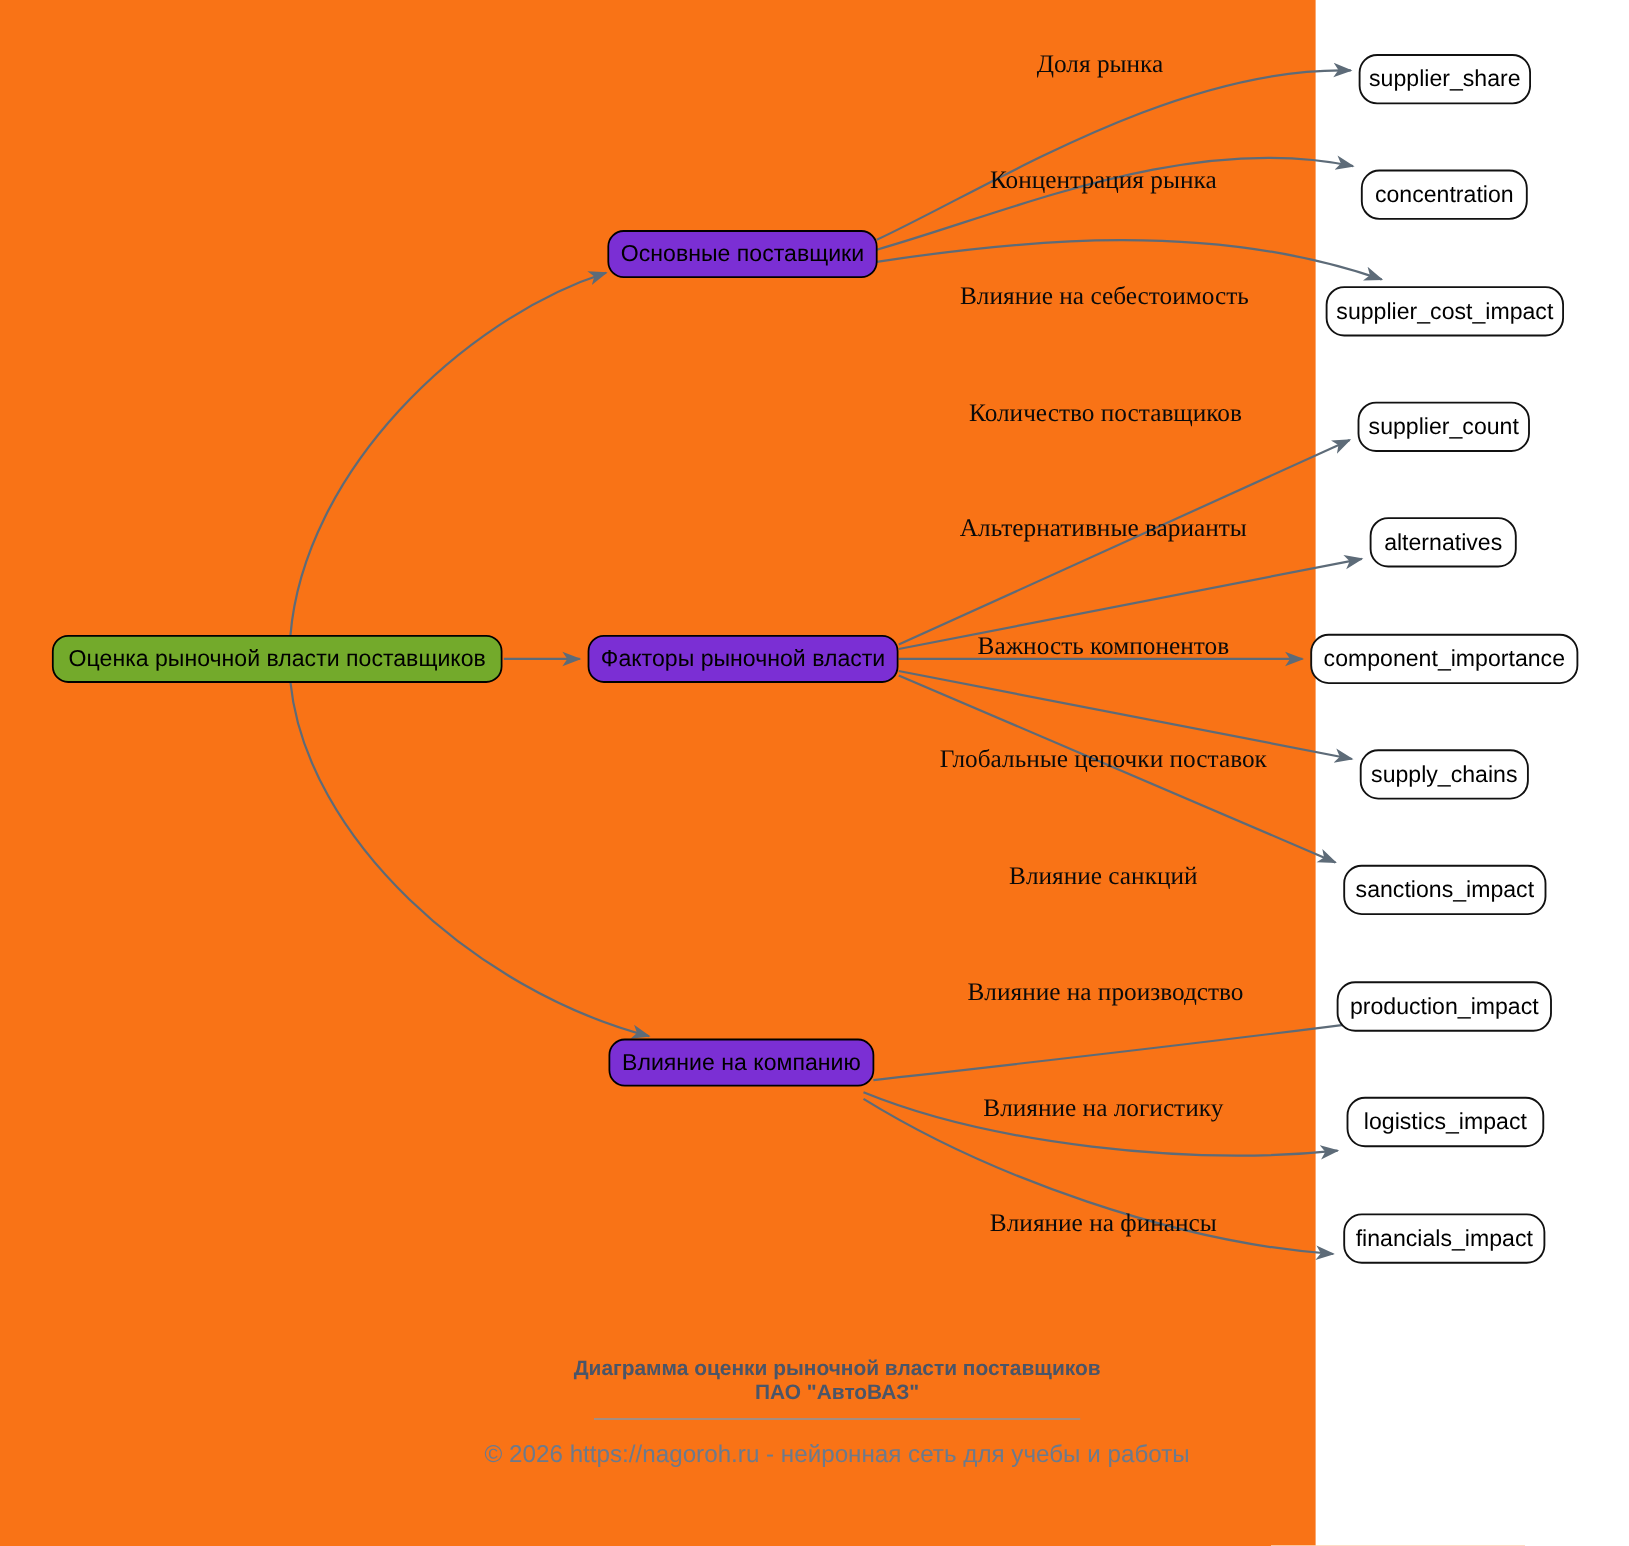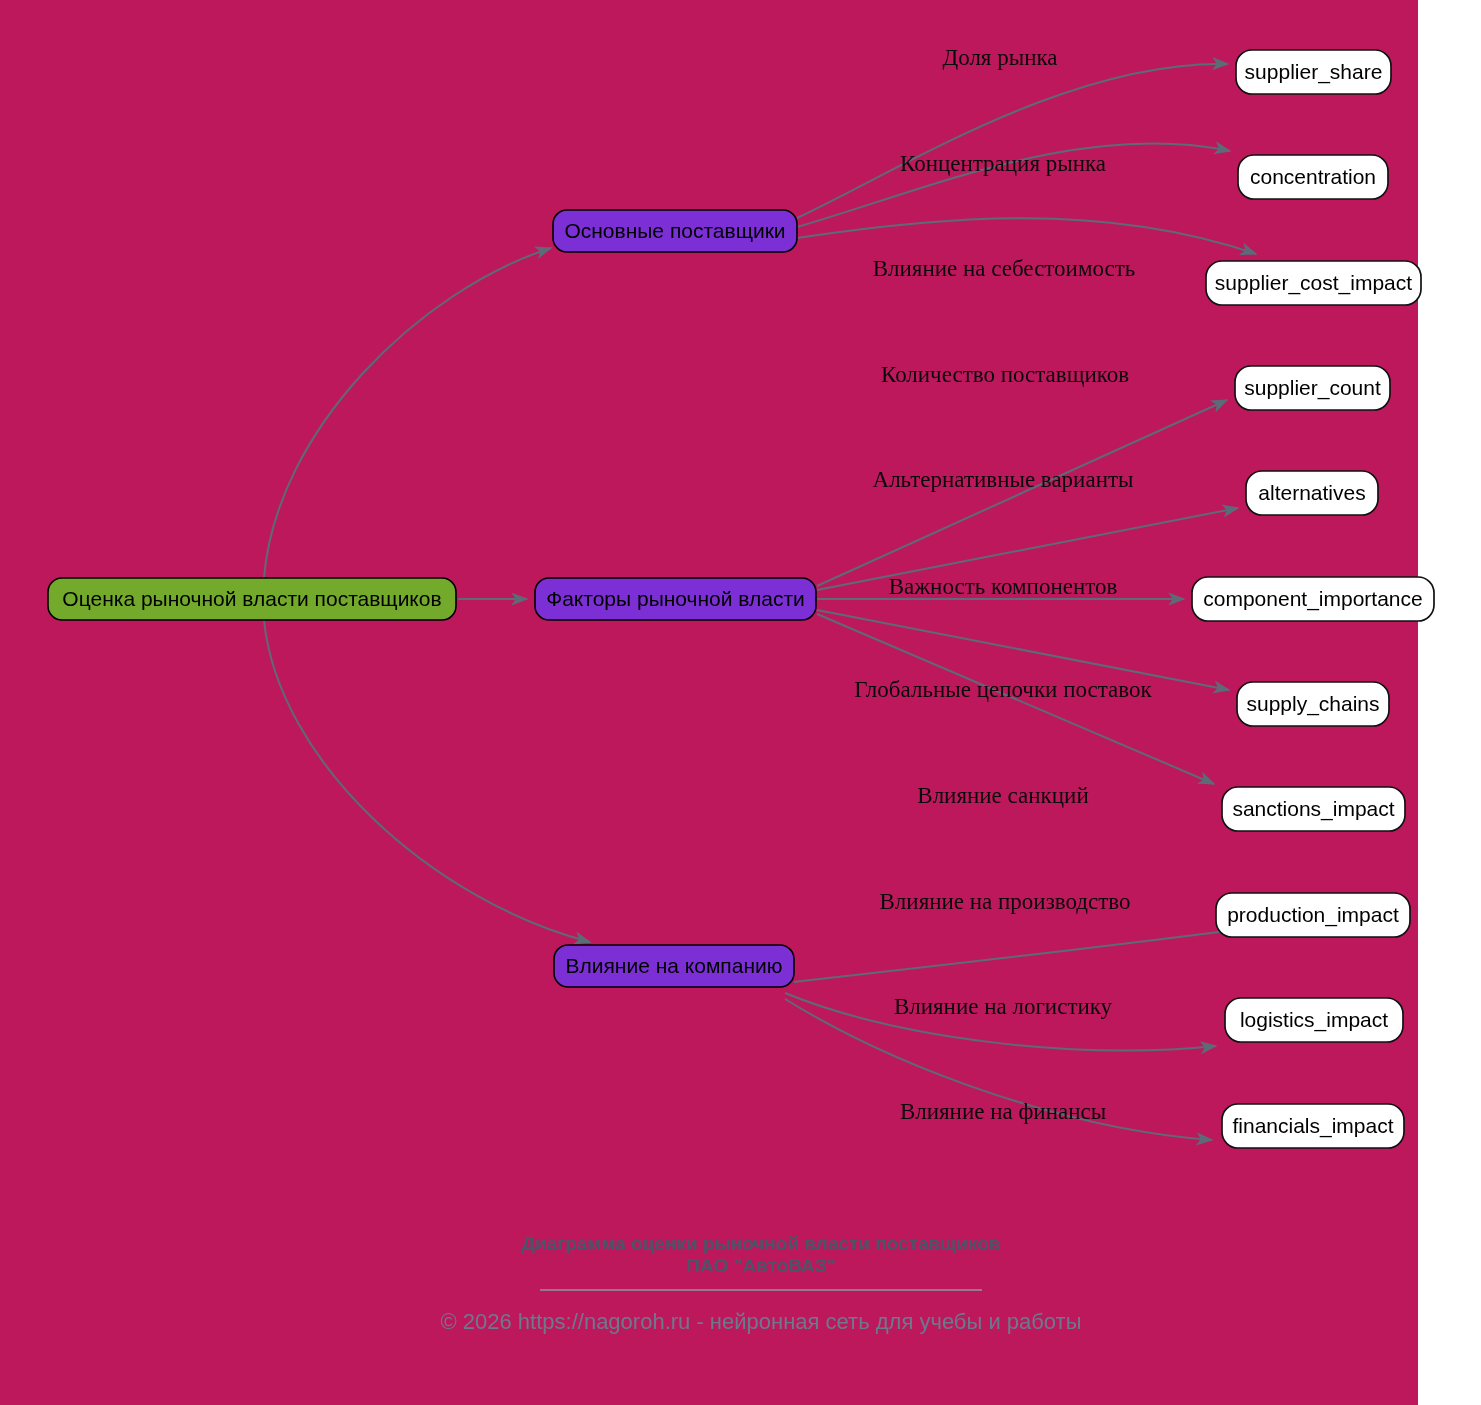--- a/index.html
+++ b/index.html
@@ -9,23 +9,23 @@
     background: #ffffff;
   }
   body {
     width: 1481px;
     height: 1405px;
     font-family: "Liberation Sans", sans-serif;
     overflow: hidden;
   }
   #canvas {
     position: relative;
-    width: 1418px;
+    width: 1196px;
     height: 1405px;
-    background: #be185d;
+    background: #f97316;
   }
   svg#graph {
     position: absolute;
     left: 0;
     top: 0;
     width: 1481px;
     height: 1405px;
   }
   .node-rect {
     stroke: #000000;

